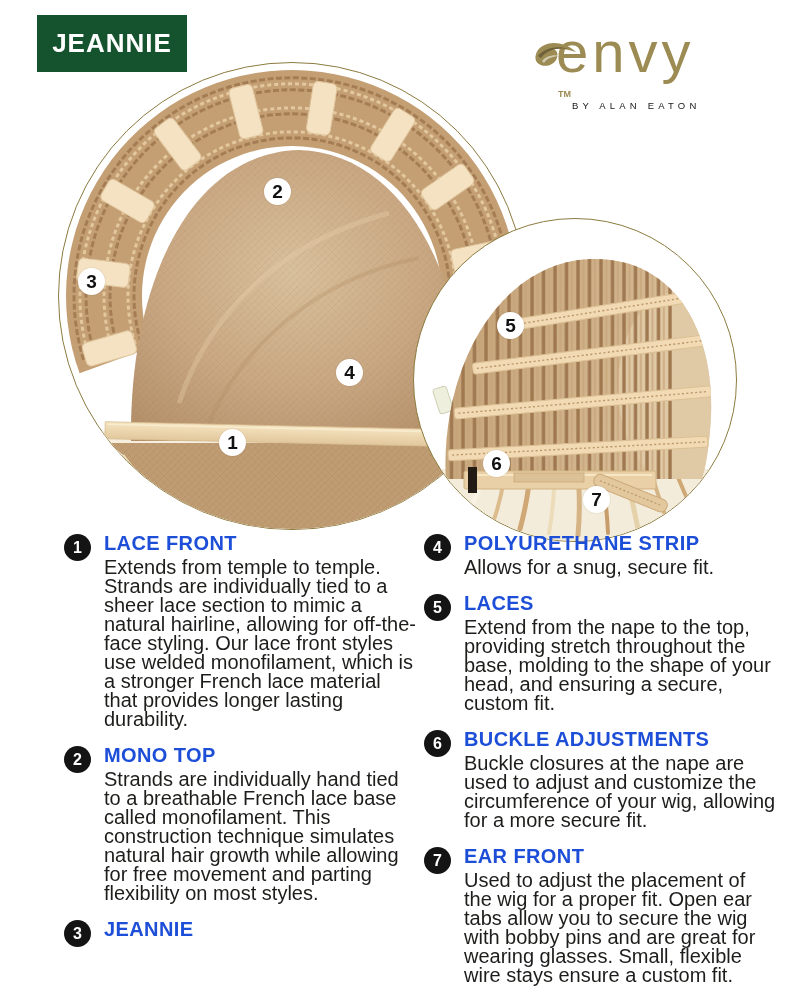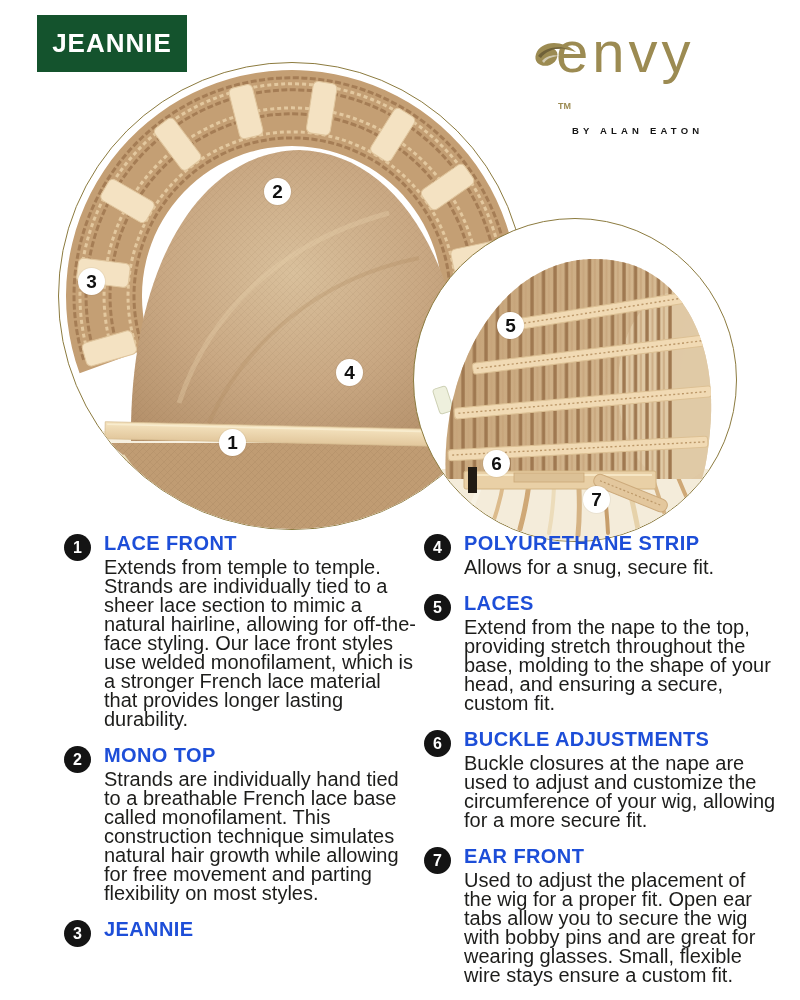--- a/index.html
+++ b/index.html
@@ -10,22 +10,22 @@
   
   .title-box {
     position:absolute; left:37px; top:15px; width:150px; height:57px;
     background:#14532d; display:flex; align-items:center; justify-content:center;
   }
   .title-box span { color:#fff; font-size:26px; font-weight:700; letter-spacing:1px; }
   .brand { position:absolute; left:556px; top:24px; width:200px; }
   .brand-row { position:relative; display:flex; align-items:flex-start;flex-direction:column; }
   .brand-word { font-size:58px; line-height:0.95; font-weight:400; color:#9c8b52; letter-spacing:4px; position:relative; }
   .swirl { position:absolute; left:-26px; top:12px; }
-  .brand-tm { font-size:9px; color:#9c8b52; font-weight:700; margin-top:22px; margin-left:2px; }
-  .brand-byline { font-size:9.5px; font-weight:700; letter-spacing:4.2px; color:#161616; margin-top:14px; padding-left:16px; white-space:nowrap; }
+  .brand-tm { font-size:9px; color:#9c8b52; font-weight:700; margin-top:10px; margin-left:2px; }
+  .brand-byline { font-size:9.5px; font-weight:400; letter-spacing:4.2px; color:#161616; margin-top:1px; padding-left:16px; white-space:nowrap; }
   
   .circle {
     position:absolute; border-radius:50%; border:1.5px solid #8c7b3f;
     background:#fff; overflow:hidden;
   }
   .circle svg { display:block; }
   .circle-left  { left:58px;  top:62px;  width:466px; height:466px; z-index:1; }
   .circle-right { left:413px; top:218px; width:322px; height:322px; z-index:2; }
   
   .callout {

